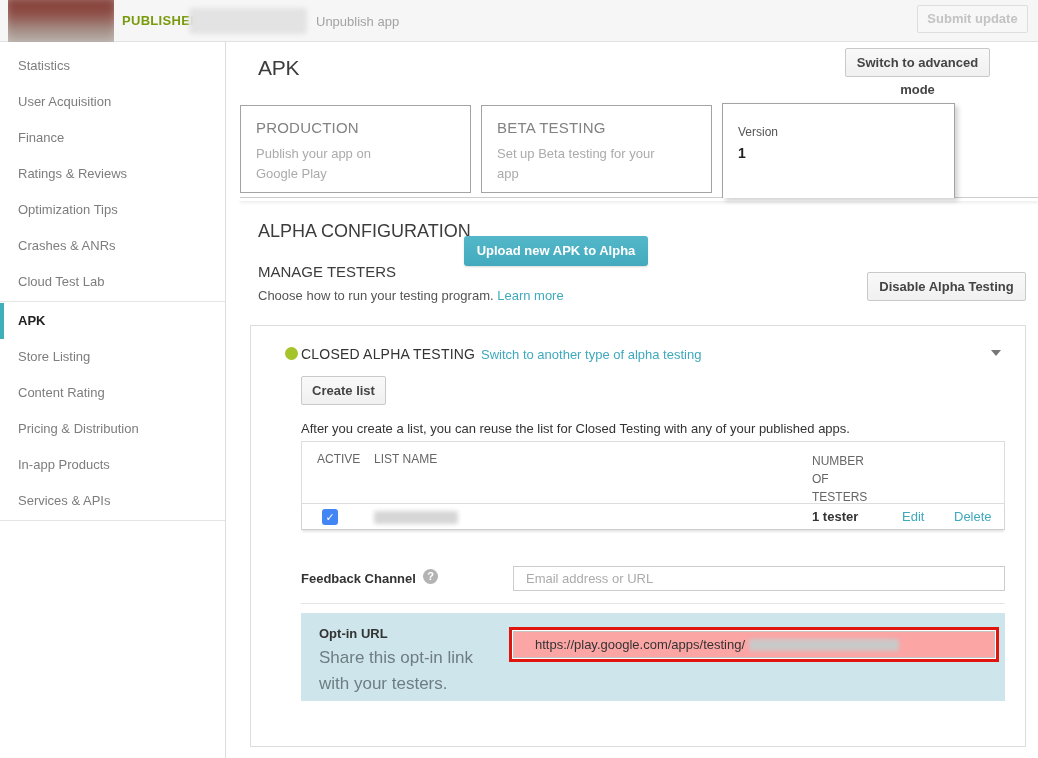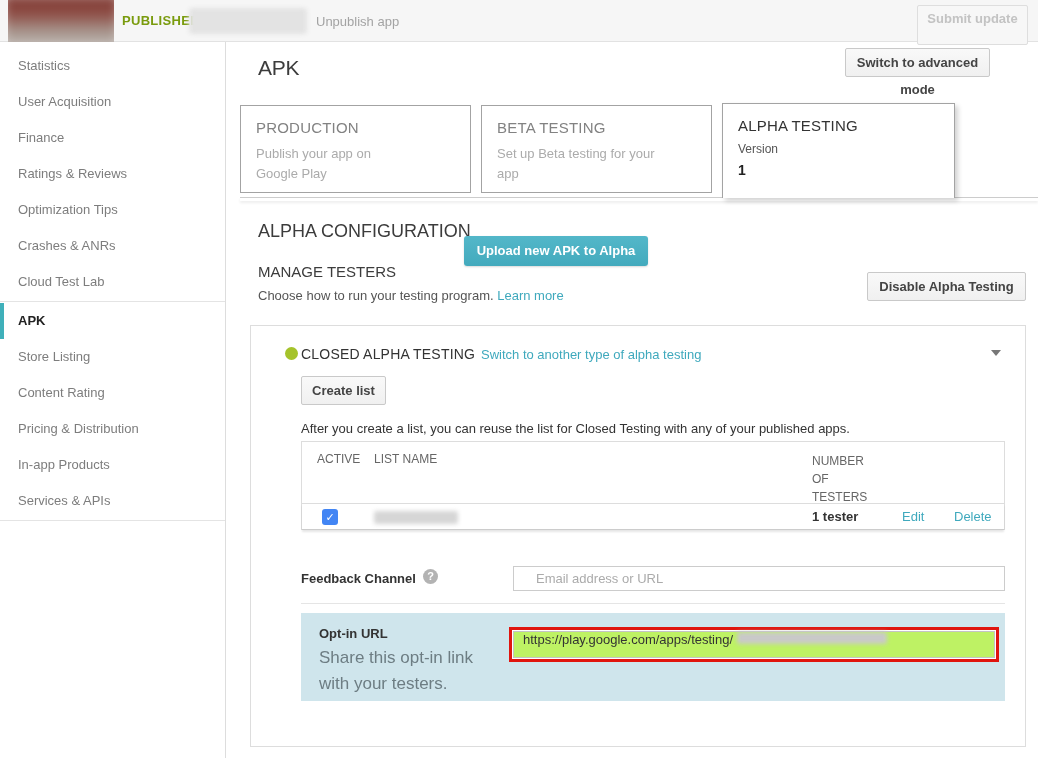--- a/index.html
+++ b/index.html
@@ -15,21 +15,21 @@
             background:linear-gradient(180deg,#7e3a34 0%,#8d4a42 35%,#a89890 70%,#bdb7b2 100%);
             filter:blur(6px); }
   .pub-label { position:absolute; left:122px; top:13px; font-size:13px; font-weight:bold;
             color:#7a9b0e; letter-spacing:.3px; }
   .name-redacted { position:absolute; left:189px; top:8px; width:118px; height:26px;
             background:#e3e3e3; border-radius:4px; filter:blur(2px); }
   .unpublish { position:absolute; left:316px; top:14px; font-size:13px; color:#a3a3a3; }
   .btn { display:inline-block; text-align:center; font-weight:bold; font-size:13px;
          border:1px solid #c9c9c9; border-radius:2px; color:#444;
          background:linear-gradient(180deg,#f9f9f9,#f0f0f0); cursor:pointer; }
-  .submit-btn { position:absolute; left:917px; top:5px; width:111px; height:40px; line-height:26px;
+  .submit-btn { position:absolute; left:917px; top:5px; width:111px; height:28px; line-height:26px;
          color:#c3c3c3; background:#f7f7f7; border-color:#dedede; font-size:13px; }
 
   
   .sidebar { position:absolute; left:0; top:42px; width:226px; height:716px;
              background:#fff; border-right:1px solid #ddd; z-index:4; padding-top:6px; }
   .side-item { height:36px; line-height:36px; padding-left:18px; font-size:13px;
                color:#7d7d7d; cursor:pointer; }
   .side-div { height:0; border-top:1px solid #e4e4e4; margin:1px 0; }
   .side-item.active { color:#222; font-weight:bold; border-left:4px solid #3fb0ba;
                padding-left:14px; }
@@ -94,34 +94,34 @@
   .cell-testers { position:absolute; left:510px; top:5px; font-weight:bold; color:#333; font-size:13px; }
   .cell-edit   { position:absolute; left:600px; top:5px; font-size:13px; }
   .cell-delete { position:absolute; left:652px; top:5px; font-size:13px; }
 
   
   .feedback-label { position:absolute; left:50px; top:245px; font-size:13px; font-weight:bold; color:#333; }
   .help-icon { position:absolute; left:172px; top:243px; width:15px; height:15px; border-radius:50%;
            background:#b3b3b3; color:#fff; font-size:11px; font-weight:bold; text-align:center;
            line-height:15px; cursor:pointer; }
   .feedback-input { position:absolute; left:262px; top:240px; width:492px; height:25px;
-           border:1px solid #ccc; font-size:13px; padding:0 22px; color:#333;
+           border:1px solid #ccc; font-size:13px; padding:0 12px; color:#333;
            font-family:"Liberation Sans",sans-serif; }
   .feedback-input::placeholder { color:#ababab; }
   .panel-div { position:absolute; left:50px; top:277px; width:704px; border-top:1px solid #e5e5e5; }
 
   
   .optin-box { position:absolute; left:50px; top:287px; width:704px; height:88px; background:#cfe5ec; }
   .optin-label { position:absolute; left:18px; top:13px; font-size:13px; font-weight:bold; color:#333; }
   .optin-desc { position:absolute; left:18px; top:32px; width:180px; font-size:17px;
            color:#6d7d83; line-height:1.55; }
   .red-rect { position:absolute; left:208px; top:14px; width:490px; height:35px;
            border:3px solid #e0150e; background:#fff; }
-  .optin-input { position:absolute; inset:1px; background:#bef264; border:1px solid #c4c4c4;
-           display:flex; padding-left:9px; font-size:13px; color:#333;
+  .optin-input { position:absolute; inset:1px; background:#fca5a5; border:1px solid #c4c4c4;
+           display:flex; align-items:center; padding-left:21px; font-size:13px; color:#333;
            cursor:text; }
   .url-redacted { display:inline-block; width:150px; height:12px; margin-left:4px;
            background:#c9c9c9; border-radius:2px; filter:blur(2px); }
 </style>
 </head>
 <body>
 
 <div id="app">
 
   <div class="topbar">
@@ -157,21 +157,20 @@
 
   <div class="tab" style="left:240px;">
     <div class="t-label">PRODUCTION</div>
     <div class="t-sub">Publish your app on Google Play</div>
   </div>
   <div class="tab" style="left:481px;">
     <div class="t-label">BETA TESTING</div>
     <div class="t-sub">Set up Beta testing for your app</div>
   </div>
   <div class="tab active" style="left:722px;width:233px;">
-    <div class="t-label">ALPHA TESTING</div>
     <div class="t-sub">Version</div>
     <div class="t-version">1</div>
   </div>
   <div class="card-topline"></div>
 
   <div class="section-title alpha-config-title">ALPHA CONFIGURATION</div>
   <div class="upload-btn">Upload new APK to Alpha</div>
   <div class="section-title manage-title">MANAGE TESTERS</div>
   <div class="manage-desc">
     <span>Choose how to run your testing program.</span>

